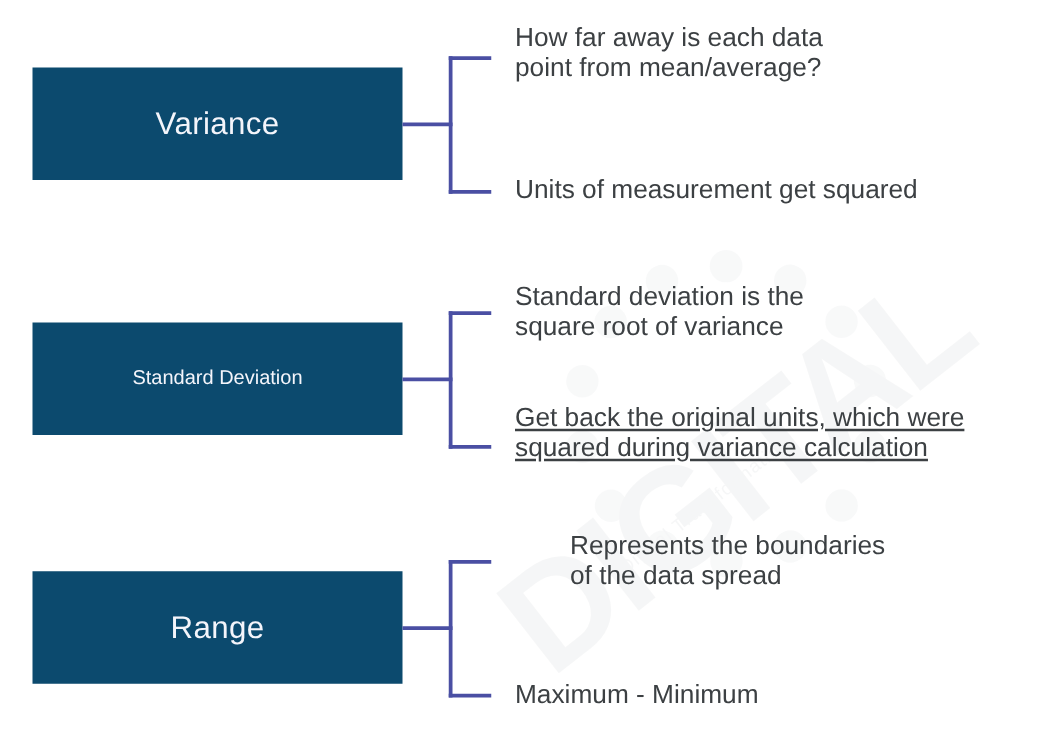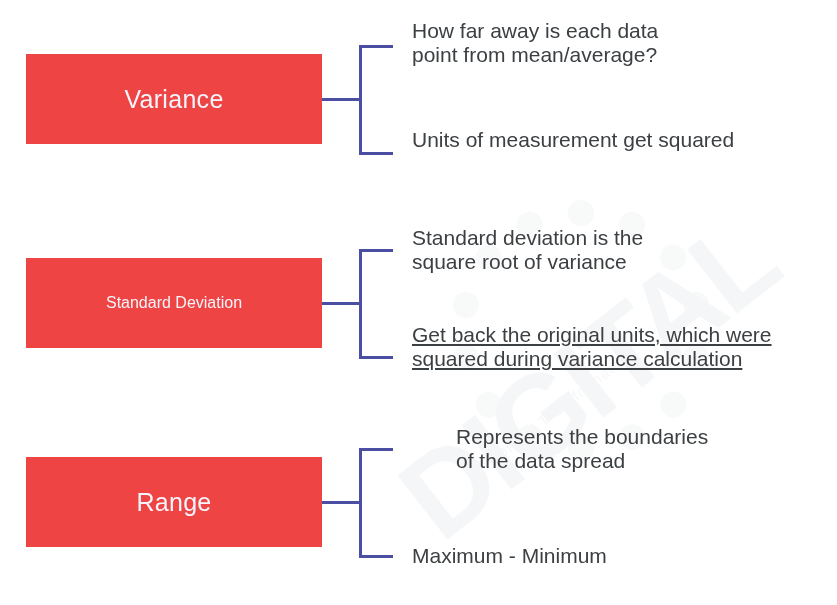--- a/index.html
+++ b/index.html
@@ -71,21 +71,21 @@
     width: 837px;
     z-index: 2;
   }
 
   
   .concept-box {
     position: absolute;
     left: 26px;
     width: 296px;
     height: 90px;
-    background: #ef4444;
+    background: #0c4a6e;
     display: flex;
     align-items: center;
     justify-content: center;
     box-sizing: border-box;
   }
   .concept-box .box-label {
     color: #f4f5fb;
     font-size: 25px;
     font-weight: 400;
     letter-spacing: 0.3px;
@@ -170,21 +170,21 @@
     <div class="bracket" style="top:45px;">
       <div class="stem"></div>
       <div class="spine"></div>
       <div class="arm-top"></div>
       <div class="arm-bottom"></div>
     </div>
 
     <div class="desc" style="top:19px;">How far away is each data
 point from mean/average?</div>
 
-    <div class="desc" style="top:128px;">Units of measurement get squared</div>
+    <div class="desc" style="top:140px;">Units of measurement get squared</div>
   </div>
 
   <div class="row">
 
     <div class="concept-box wide" style="top:258px;">
       <span class="box-label">Standard Deviation</span>
     </div>
 
     <div class="bracket" style="top:249px;">
       <div class="stem"></div>

